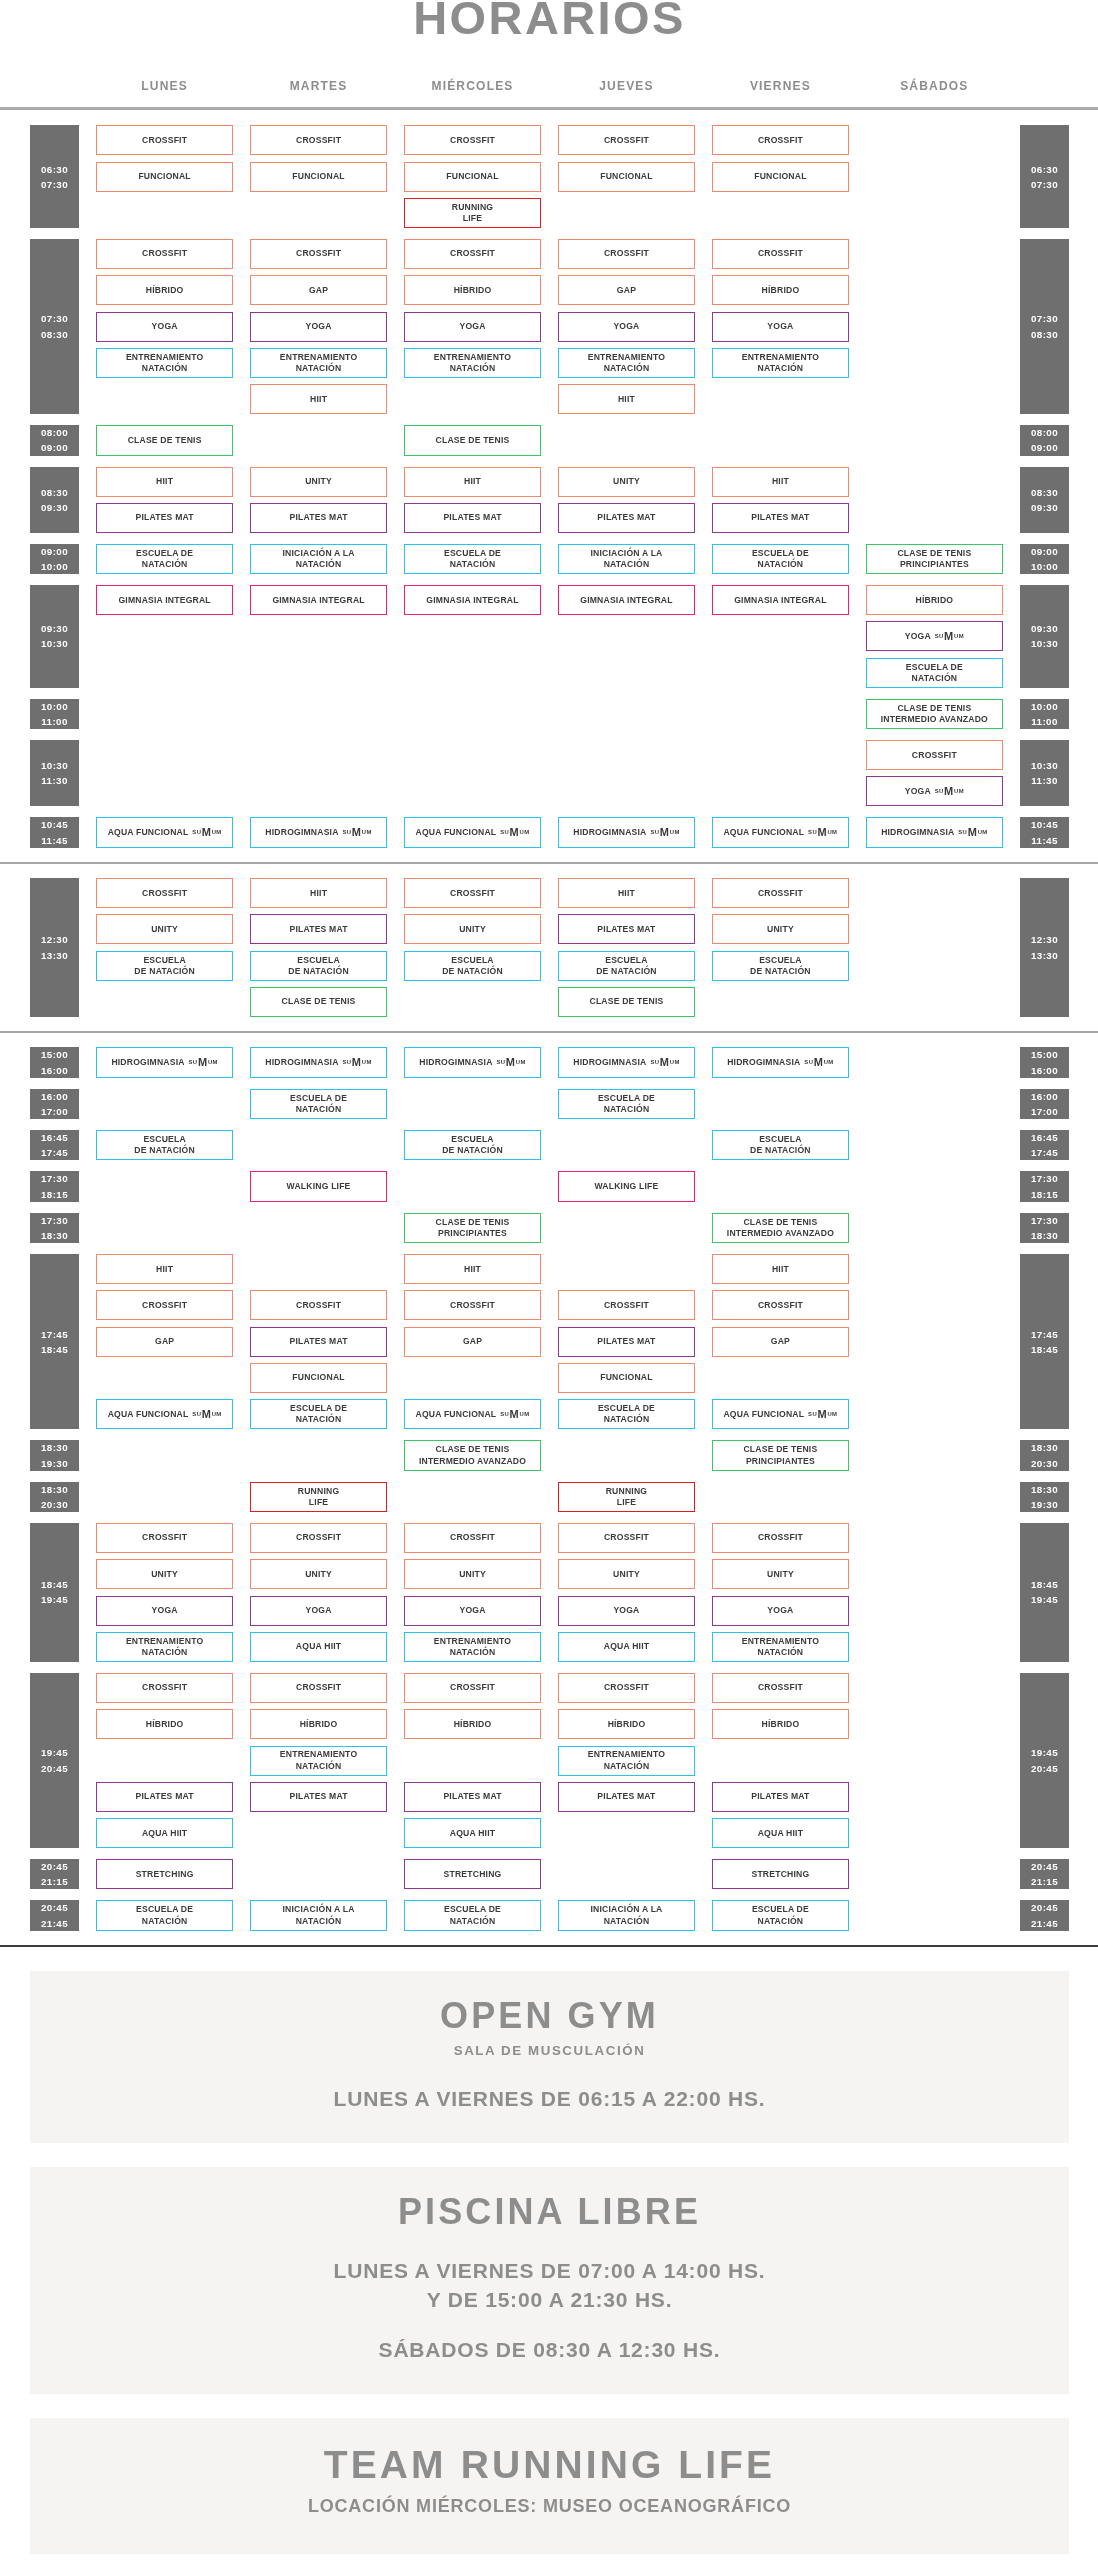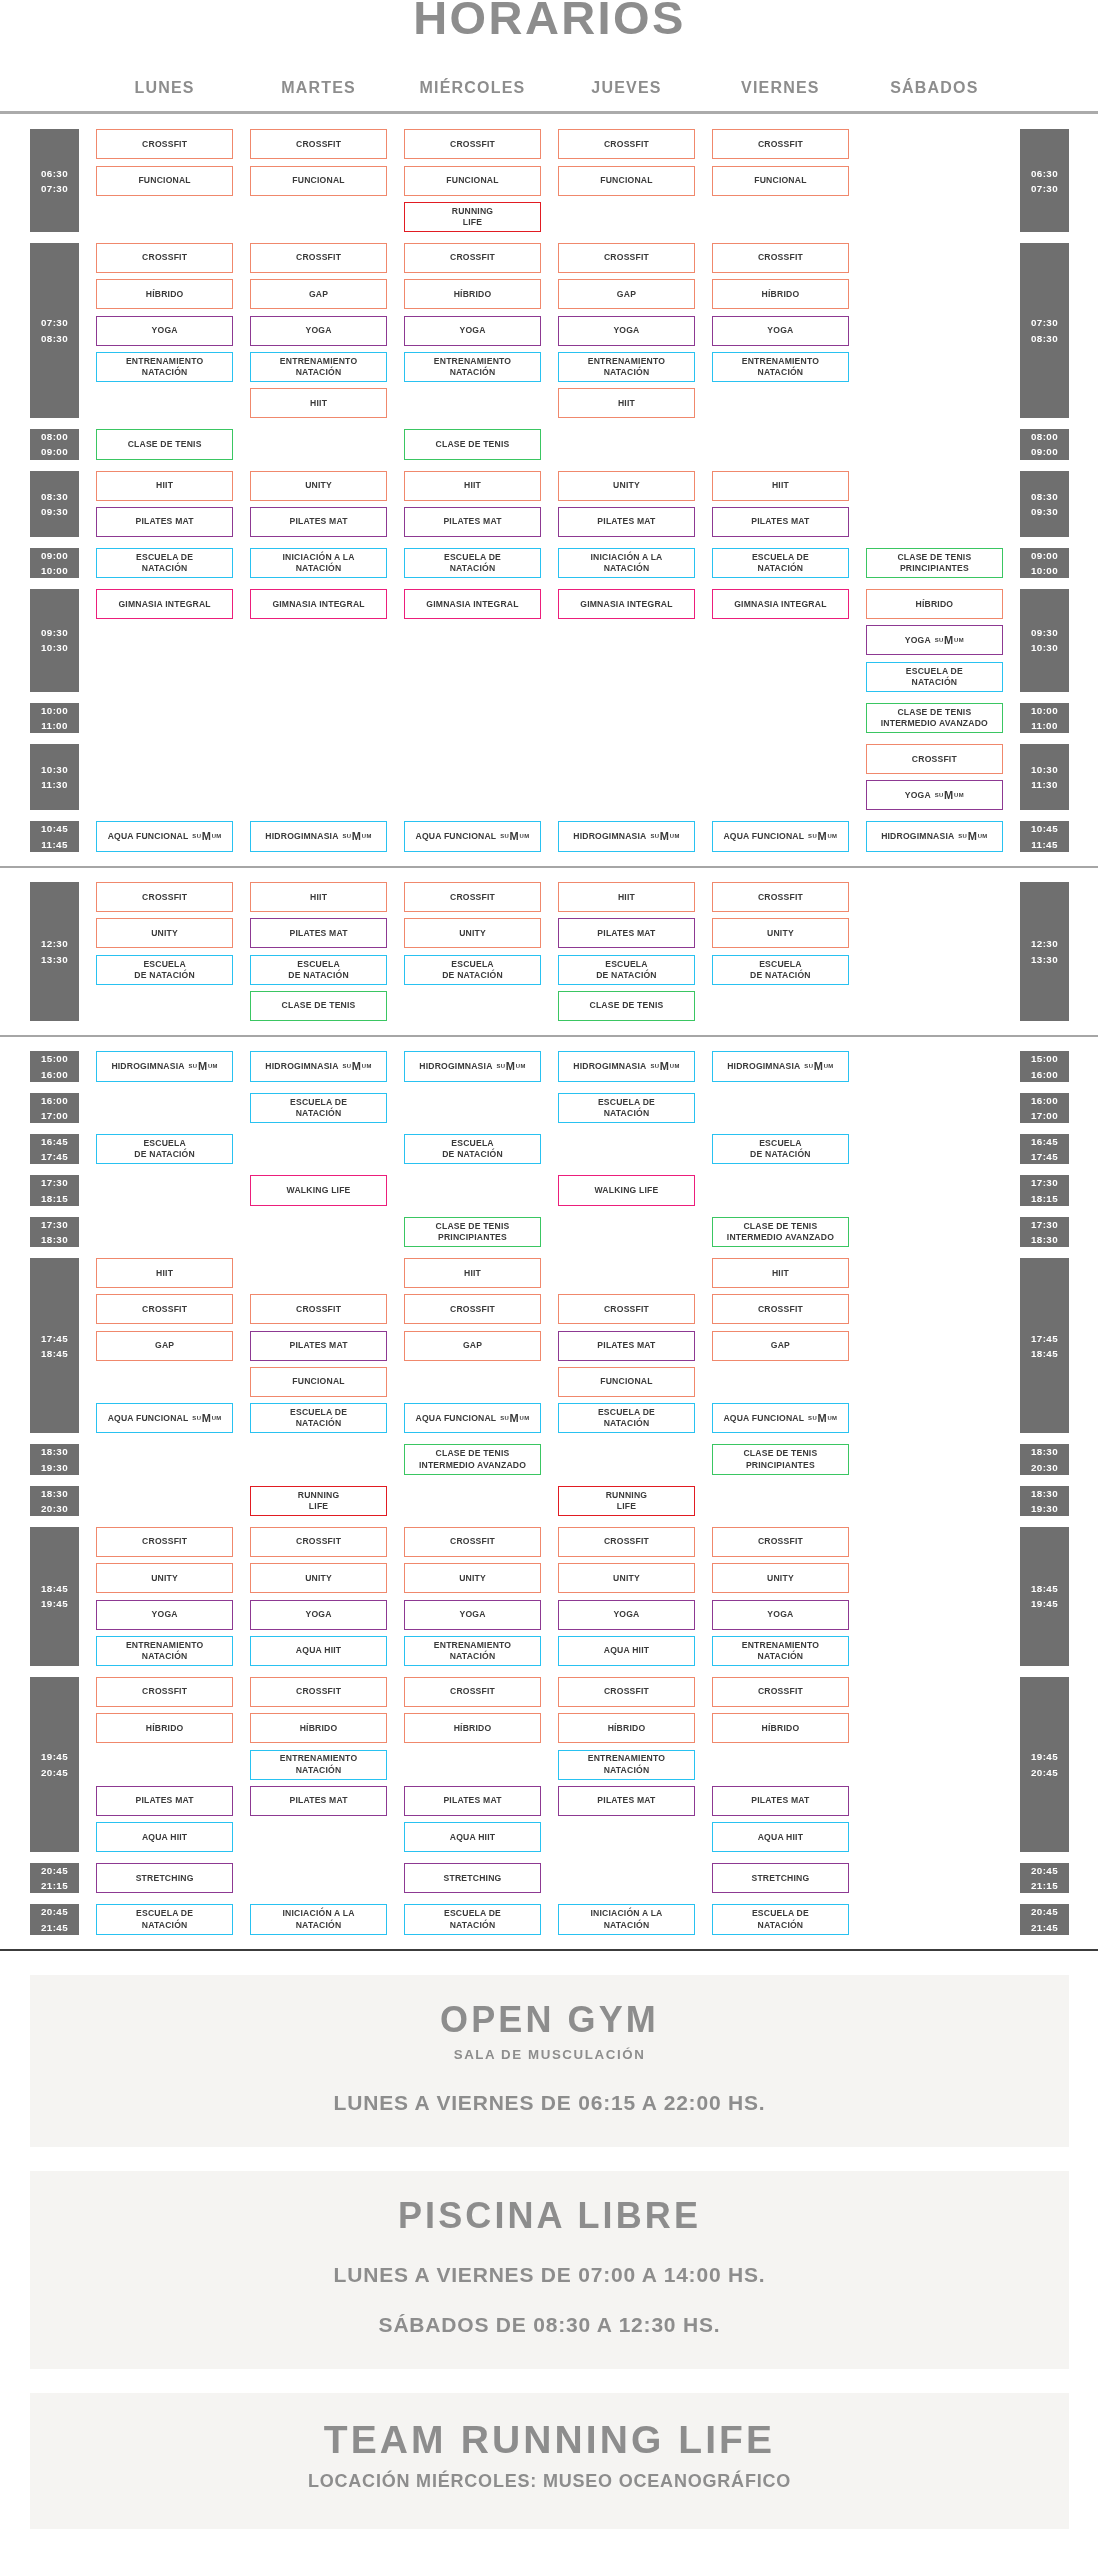--- a/index.html
+++ b/index.html
@@ -22,21 +22,21 @@
   .headgrid {
     display: grid;
     grid-template-columns: 49px repeat(6, 1fr) 49px;
     column-gap: 17.3px;
     padding: 0 30px;
     margin-top: 41px;
     margin-bottom: 14px;
   }
   .day {
     text-align: center;
-    font-size: 16px;
+    font-size: 12px;
     font-weight: 700;
     letter-spacing: 1.2px;
     color: #8d8d8d;
   }
   .topline { height: 2.4px; background: #ababab; }
   
   .sched { padding: 4.7px 30px 0 30px; }
   .block {
     display: grid;
     grid-template-columns: 49px repeat(6, 1fr) 49px;
@@ -998,20 +998,21 @@
 
 <section class="panel">
   <h2>OPEN GYM</h2>
   <div class="sub">SALA DE MUSCULACIÓN</div>
   <p class="big first">LUNES A VIERNES DE 06:15 A 22:00 HS.</p>
 </section>
 
 <section class="panel">
   <h2>PISCINA LIBRE</h2>
   <p class="big first">LUNES A VIERNES DE 07:00 A 14:00 HS.</p>
+  <p class="big tight">Y DE 15:00 A 21:30 HS.</p>
   <p class="big sat">SÁBADOS DE 08:30 A 12:30 HS.</p>
 </section>
 
 <section class="panel team">
   <h2>TEAM RUNNING LIFE</h2>
   <p class="loc firstloc">LOCACIÓN MIÉRCOLES: MUSEO OCEANOGRÁFICO</p>
 
 </section>
 
 

